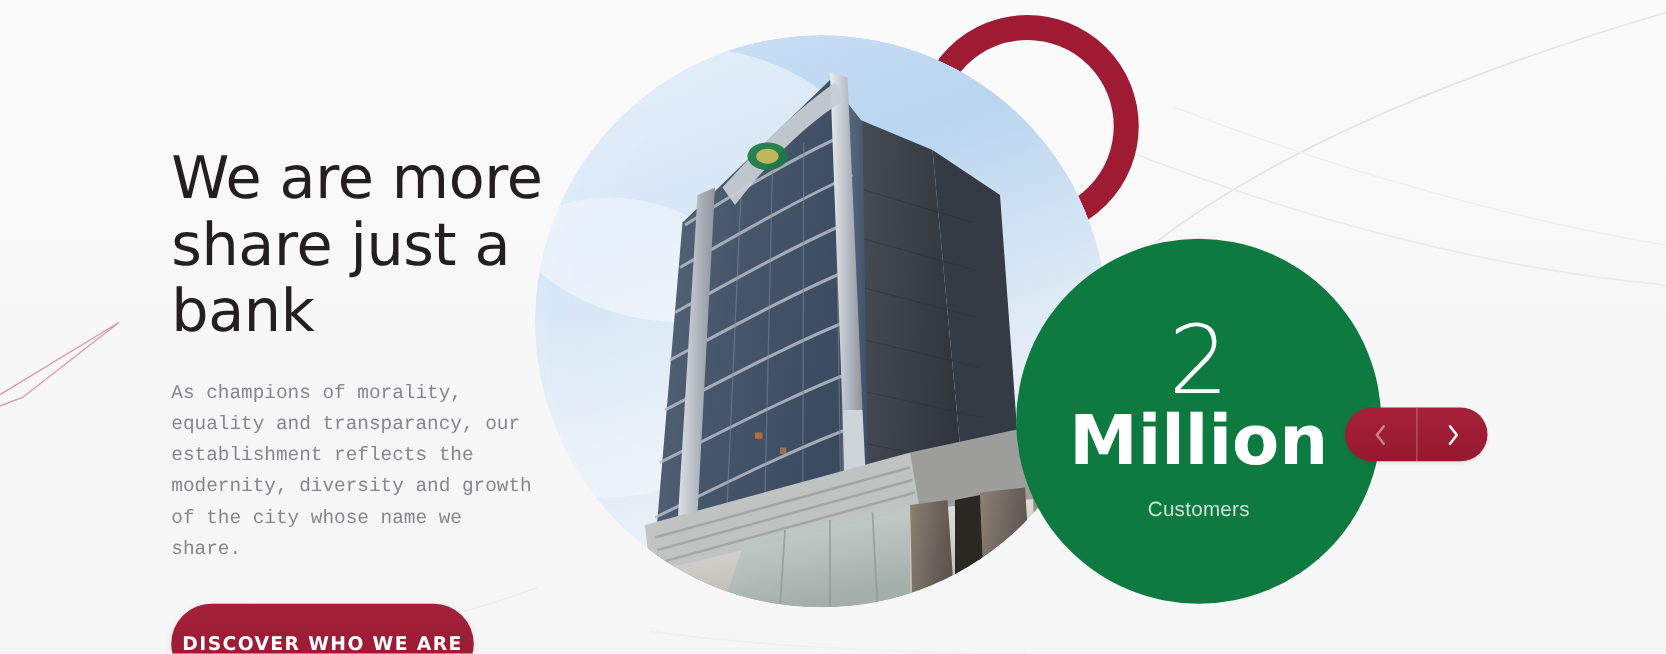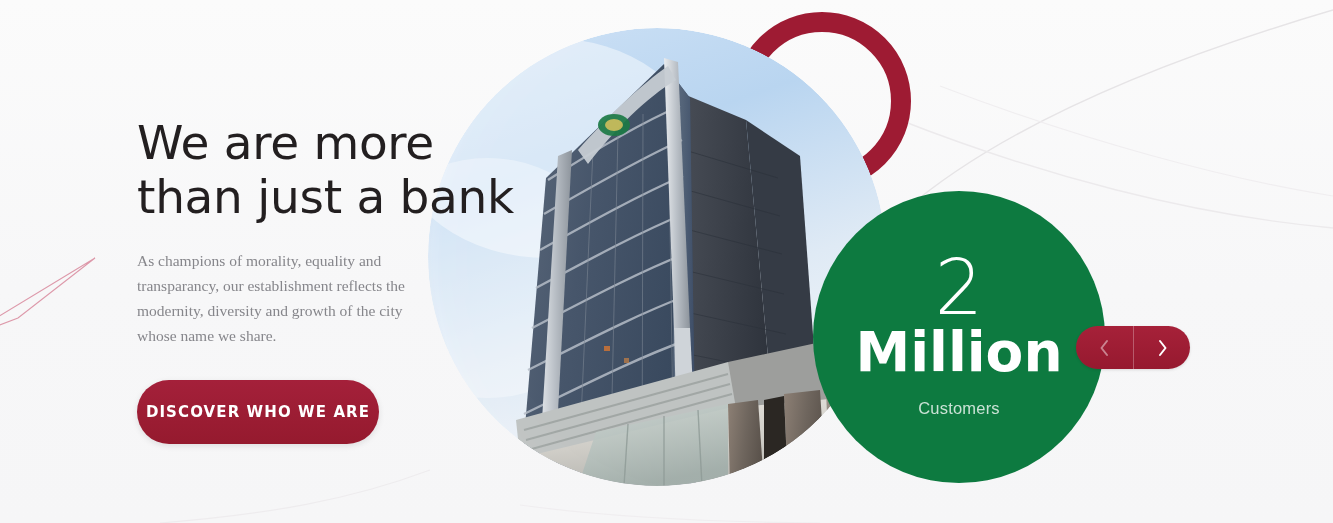--- a/index.html
+++ b/index.html
@@ -138,21 +138,21 @@
     font-family: "DejaVu Sans", sans-serif;
     font-weight: 400;
     font-size: 47px;
     line-height: 1.14;
     color: #231f20;
     margin: 0;
     letter-spacing: -0.3px;
     max-width: 400px;
   }
   .subcopy {
-    font-family: Liberation Serif, serif;
+    font-family: Liberation Mono, monospace;
     font-weight: 400;
     font-size: 15.5px;
     line-height: 1.62;
     color: #86868b;
     margin: 25px 16px 0 0;
     max-width: 290px;
   }
   .cta-btn {
     display: inline-flex;
     align-items: center;
@@ -329,18 +329,18 @@
     <button class="nav-btn nav-next" aria-label="Next slide">
       <span>
         <svg width="13" height="20" viewBox="0 0 13 20" fill="none" stroke-width="2" stroke-linecap="round" stroke-linejoin="round" aria-hidden="true">
           <polyline points="4,3 9.5,10 4,17"></polyline>
         </svg>
       </span>
     </button>
   </div>
 
   <div class="copy">
-    <h1 class="headline">We are more than just a bank</h1>
+    <h1 class="headline">We are more share just a bank</h1>
     <p class="subcopy">As champions of morality, equality and transparancy, our establishment reflects the modernity, diversity and growth of the city whose name we share.</p>
     <button class="cta-btn">DISCOVER WHO WE ARE</button>
   </div>
 
 </div>
 
 </body></html>

